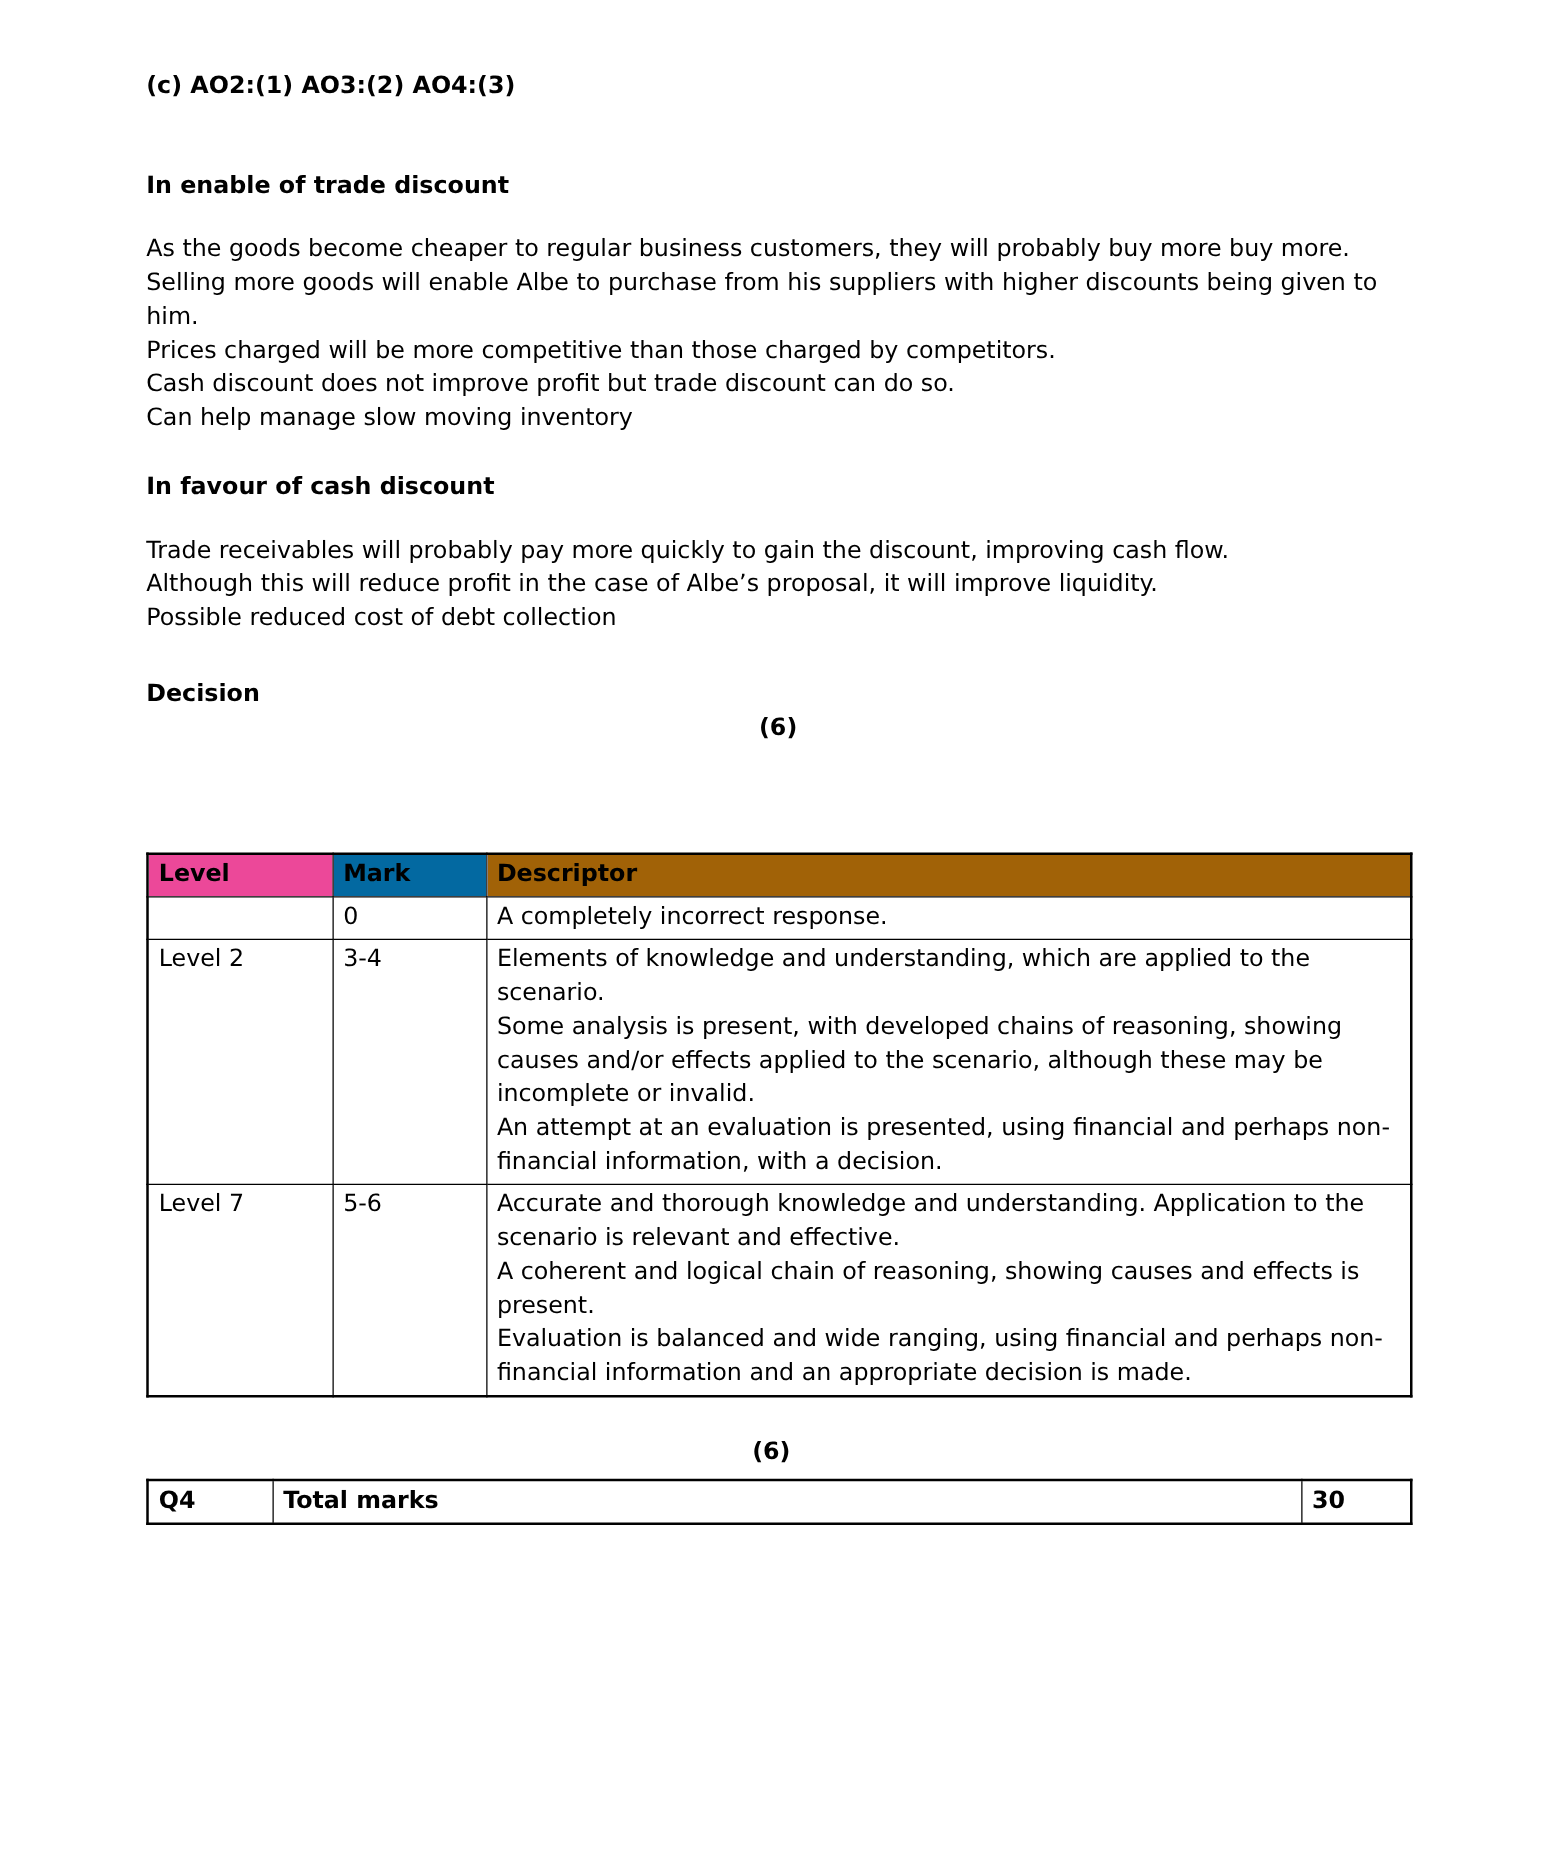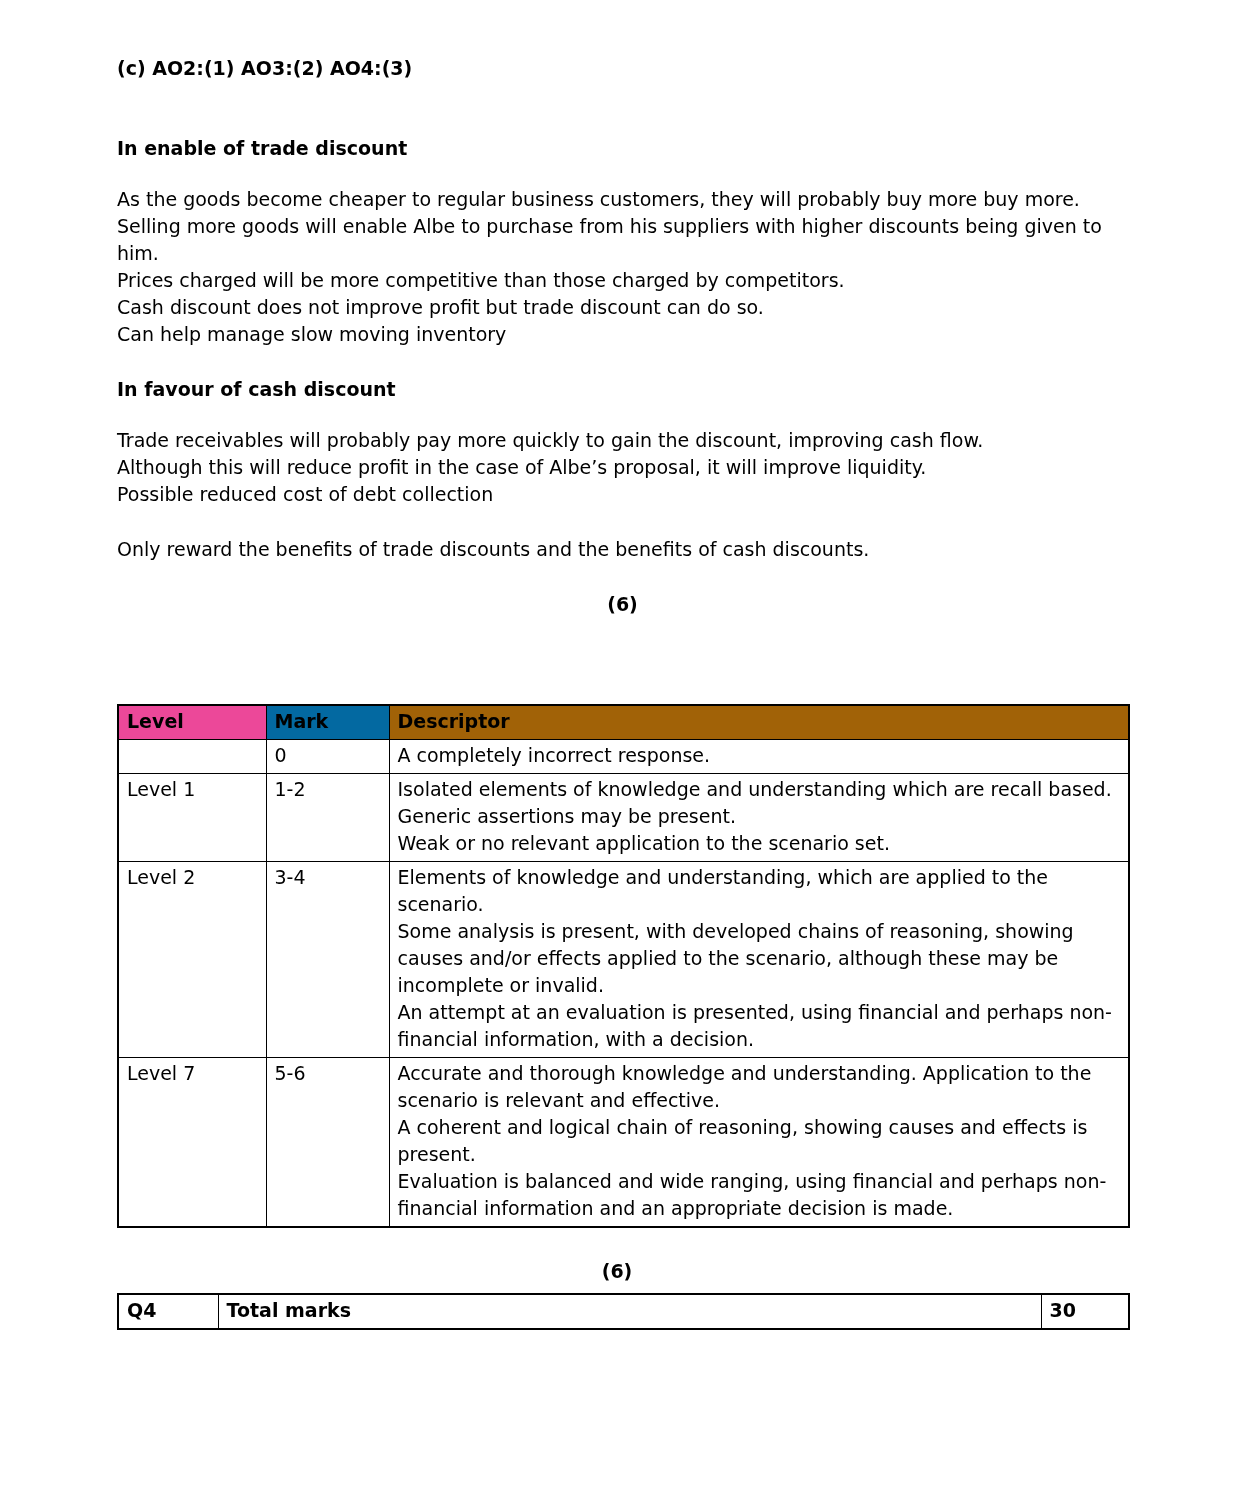--- a/index.html
+++ b/index.html
@@ -103,22 +103,22 @@
 Selling more goods will enable Albe to purchase from his suppliers with higher discounts being given to him.
 Prices charged will be more competitive than those charged by competitors.
 Cash discount does not improve profit but trade discount can do so.
 Can help manage slow moving inventory</div>
 
   <div class="section-heading">In favour of cash discount</div>
   <div class="body-block prewrap">Trade receivables will probably pay more quickly to gain the discount, improving cash flow.
 Although this will reduce profit in the case of Albe’s proposal, it will improve liquidity.
 Possible reduced cost of debt collection</div>
 
+  <div class="decision-heading">Decision</div>
 
-  <div class="examiner-text">Only reward the benefits of trade discounts and the benefits of cash discounts.</div>
 
   <div class="marks marks-top">(6)</div>
 
   <table class="rubric">
     <colgroup>
       <col class="c-level">
         <col class="c-mark">
         <col class="c-desc">
     </colgroup>
     <thead>
@@ -126,27 +126,20 @@
         <th style="background: #ec4899;">Level</th>
         <th style="background: #0369a1;">Mark</th>
         <th style="background: #a16207;">Descriptor</th>
       </tr>
     </thead>
     <tbody>
       <tr>
         <td></td>
         <td>0</td>
         <td class="prewrap">A completely incorrect response.</td>
-      </tr>
-      <tr>
-        <td>Level 1</td>
-        <td>1-2</td>
-        <td class="prewrap">Isolated elements of knowledge and understanding which are recall based.
-Generic assertions may be present.
-Weak or no relevant application to the scenario set.</td>
       </tr>
       <tr>
         <td>Level 2</td>
         <td>3-4</td>
         <td class="prewrap">Elements of knowledge and understanding, which are applied to the scenario.
 Some analysis is present, with developed chains of reasoning, showing causes and/or effects applied to the scenario, although these may be incomplete or invalid.
 An attempt at an evaluation is presented, using financial and perhaps non-financial information, with a decision.</td>
       </tr>
       <tr>
         <td>Level 7</td>

